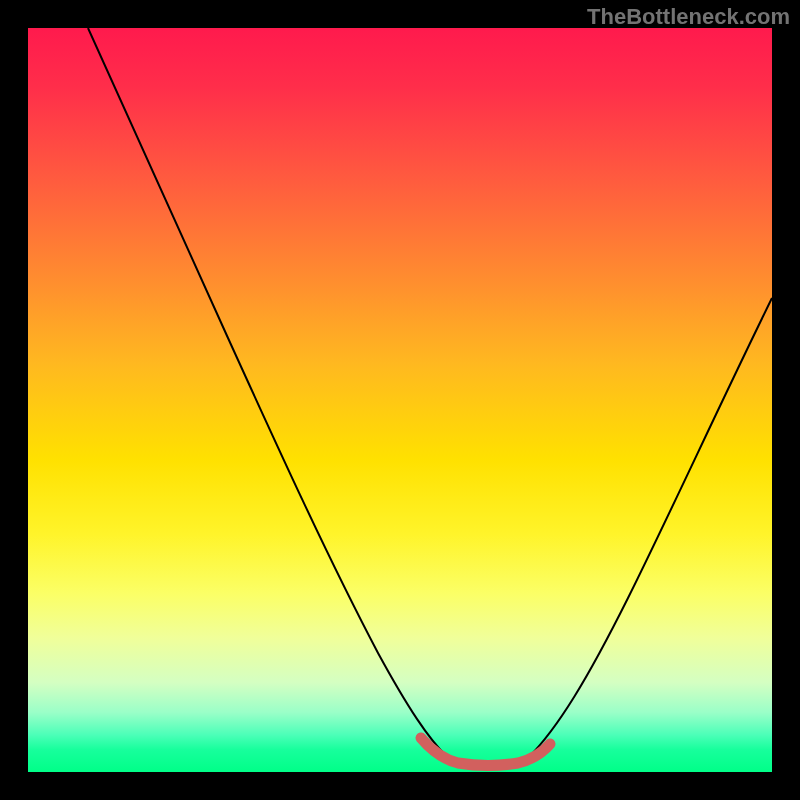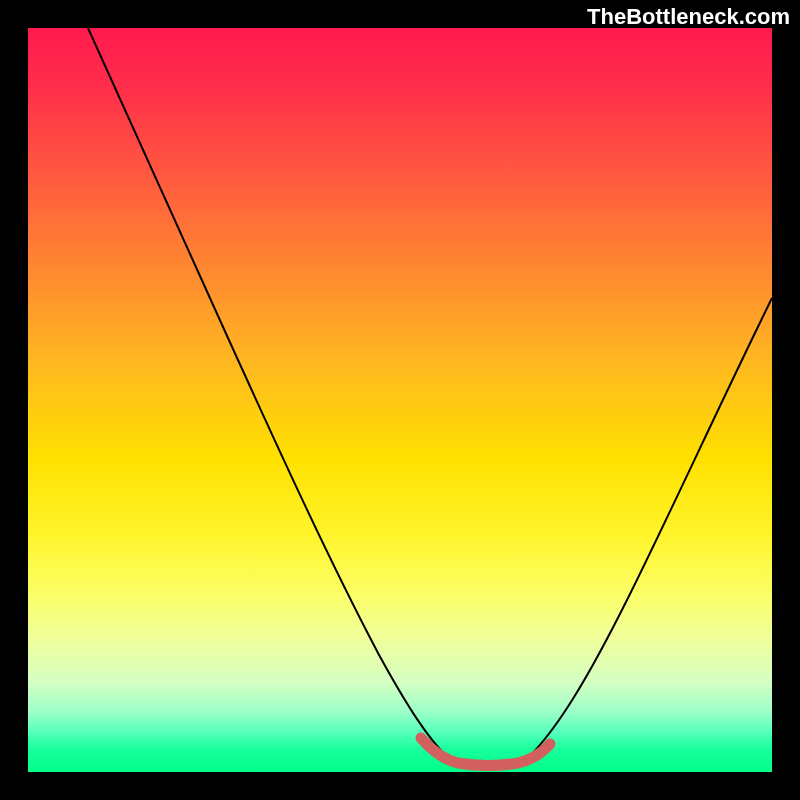--- a/index.html
+++ b/index.html
@@ -11,21 +11,21 @@
     width: 800px;
     height: 800px;
     background: #000;
     position: relative;
     font-family: Arial, sans-serif;
   }
   .watermark {
     position: absolute;
     top: 4px;
     right: 10px;
-    color: #ffffff;
+    color: #737373;
     font-size: 22px;
     font-weight: bold;
     z-index: 10;
   }
   .plot-area {
     position: absolute;
     left: 28px;
     top: 28px;
     width: 744px;
     height: 744px;

